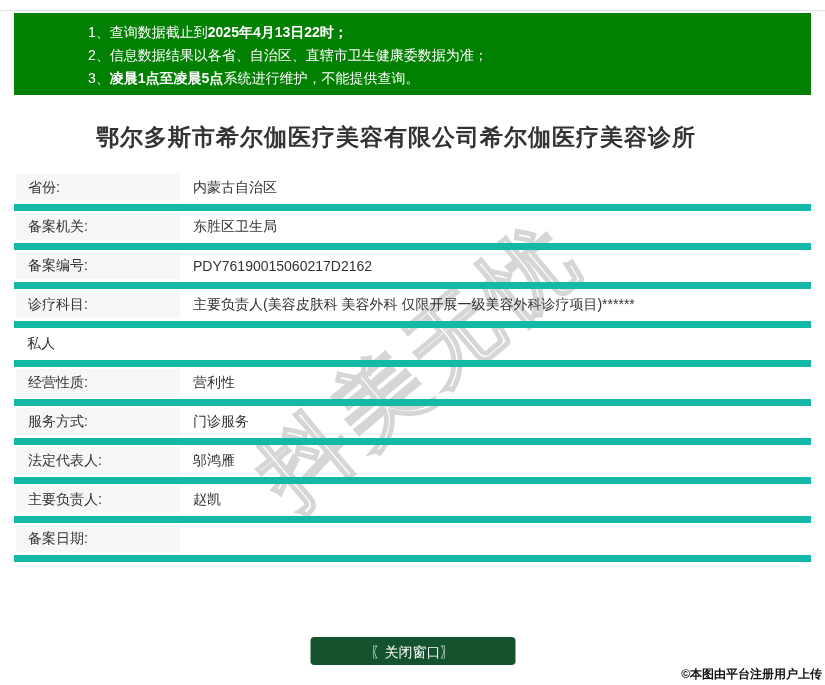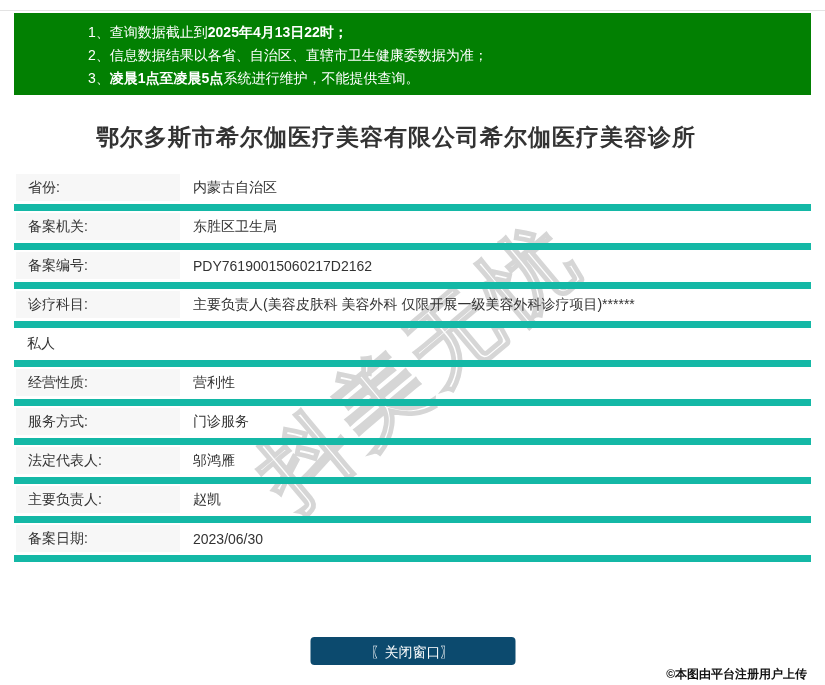--- a/index.html
+++ b/index.html
@@ -34,34 +34,34 @@
   }
   .info-label-inner {
     background:#f7f7f7; height:100%; display:flex; align-items:center;
     padding-left:12px; box-sizing:border-box; color:#333;
   }
   .info-value {
     flex:1; display:flex; align-items:center; padding-left:13px; color:#333;
   }
   .close-button {
     position:absolute; top:637px; left:50%; transform:translateX(-50%);
-    width:205px; height:28px; background:#0c4a6e; color:#ffffff;
+    width:205px; height:28px; background:#14532d; color:#ffffff;
     border:none; border-radius:4px; font-size:14px; line-height:28px;
     text-align:center; cursor:pointer;
     font-family:"Liberation Sans","DejaVu Sans",sans-serif;
   }
   .diagonal-watermark {
     position:absolute; left:170px; top:305px; width:500px; height:120px;
     text-align:center; transform:rotate(-40deg);
     font-size:88px; font-weight:bold; letter-spacing:8px;
     color:rgba(0,0,0,0); -webkit-text-stroke:2px #d6d6d6;
     pointer-events:none; white-space:nowrap; line-height:120px;
   }
   .footer-credit {
-    position:absolute; right:18px; bottom:2px; font-size:12px;
+    position:absolute; right:3px; bottom:2px; font-size:12px;
     font-weight:bold; color:#111;
   }
 </style>
 </head>
 <body>
 
 <div class="top-divider"></div>
 
 <div class="notice-box">
   <div class="notice-item">
@@ -128,19 +128,18 @@
   <div class="info-row">
     <div class="info-label">
         <div class="info-label-inner">主要负责人:</div>
       </div>
     <div class="info-value">赵凯</div>
   </div>
   <div class="info-row">
     <div class="info-label">
         <div class="info-label-inner">备案日期:</div>
       </div>
-    <div class="info-value">2023/06/30</div>
   </div>
 </div>
 
 <button class="close-button">〖关闭窗口〗</button>
 
 <div class="footer-credit">©本图由平台注册用户上传</div>
 
 </body></html>

